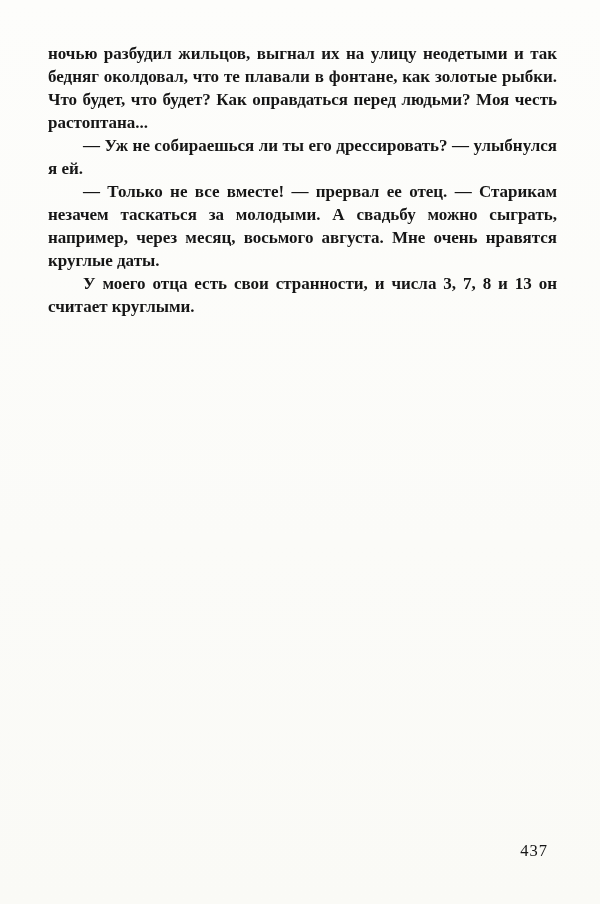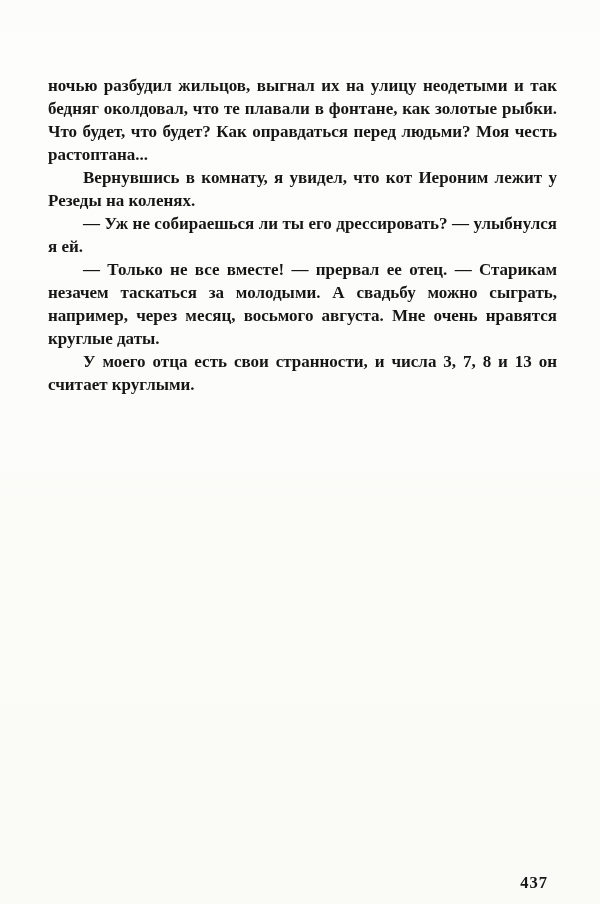--- a/index.html
+++ b/index.html
@@ -11,21 +11,20 @@
     height: 904px;
     background: #fcfcfa;
     overflow: hidden;
     position: relative;
     font-family: "Liberation Serif", "DejaVu Serif", serif;
   }
   .book-page {
     position: absolute;
     inset: 0;
     background: linear-gradient(180deg, #fdfdfb 0%, #fbfbf8 60%, #fafaf6 100%);
-    margin-top: 32px;
   }
   .text-block {
     position: absolute;
     left: 48px;
     top: 42px;
     width: 509px;
     color: #161616;
     font-size: 17px;
     line-height: 23px;
     font-weight: bold;
@@ -38,29 +37,28 @@
   }
   .text-block p.no-indent {
     text-indent: 0;
   }
   .page-number {
     position: absolute;
     right: 52px;
     top: 841px;
     color: #161616;
     font-size: 16.5px;
-    font-weight: bold;
+    font-weight: normal;
     letter-spacing: 1px;
   }
 </style>
 </head>
 <body>
 
 <div class="book-page">
   <div class="text-block">
     <p class="no-indent">ночью разбудил жильцов, выгнал их на улицу неодетыми и так бедняг околдовал, что те плавали в фонтане, как золотые рыбки. Что будет, что будет? Как оправдаться перед людьми? Моя честь растоптана...</p>
-    <p>Вернувшись в комнату, я увидел, что кот Иероним лежит у Резеды на коленях.</p>
     <p>— Уж не собираешься ли ты его дрессировать? — улыбнулся я ей.</p>
     <p>— Только не все вместе! — прервал ее отец. — Старикам незачем таскаться за молодыми. А свадьбу можно сыграть, например, через месяц, восьмого августа. Мне очень нравятся круглые даты.</p>
     <p>У моего отца есть свои странности, и числа 3, 7, 8 и 13 он считает круглыми.</p>
   </div>
   <div class="page-number">437</div>
 </div>
 
 </body></html>

